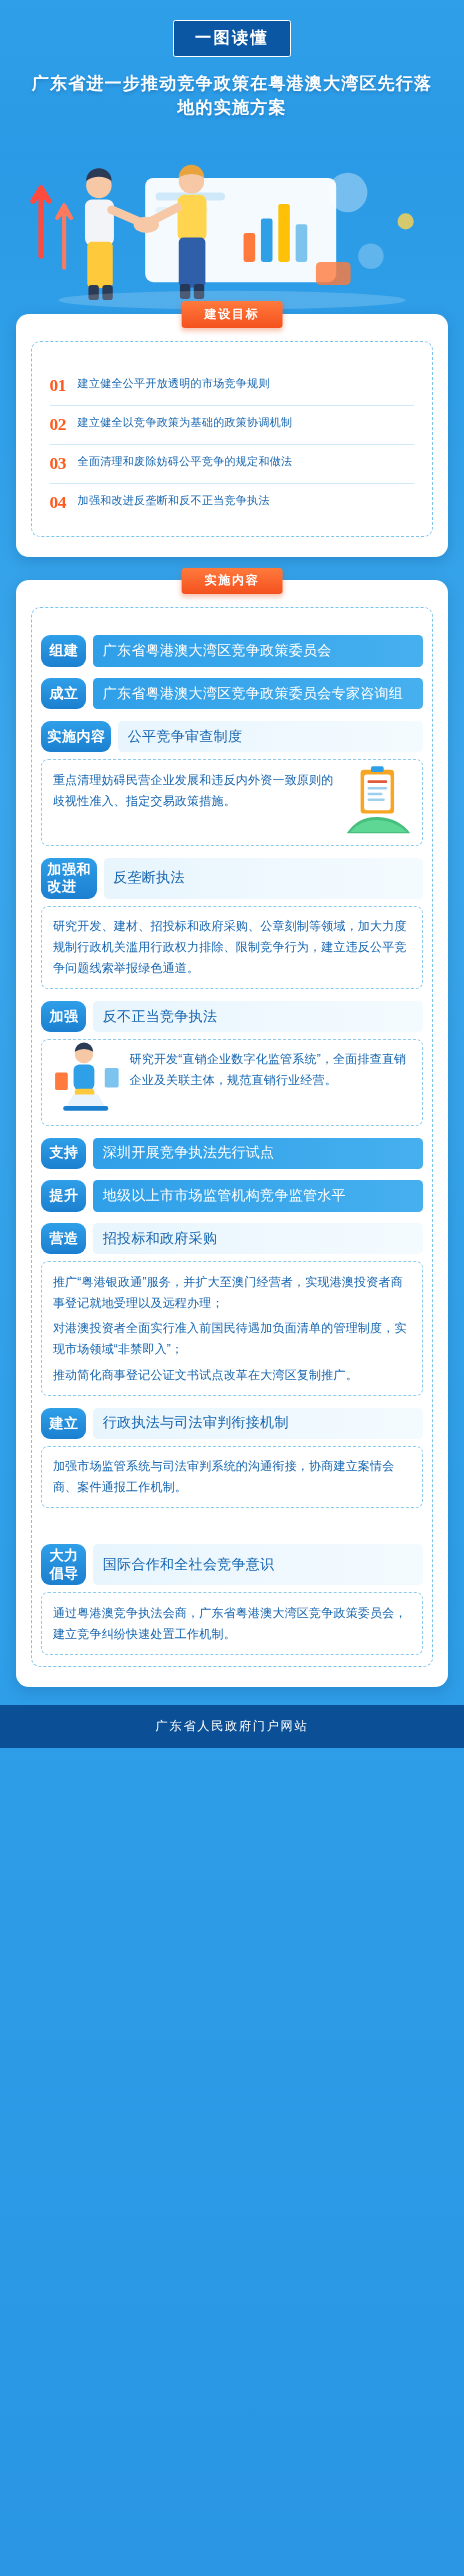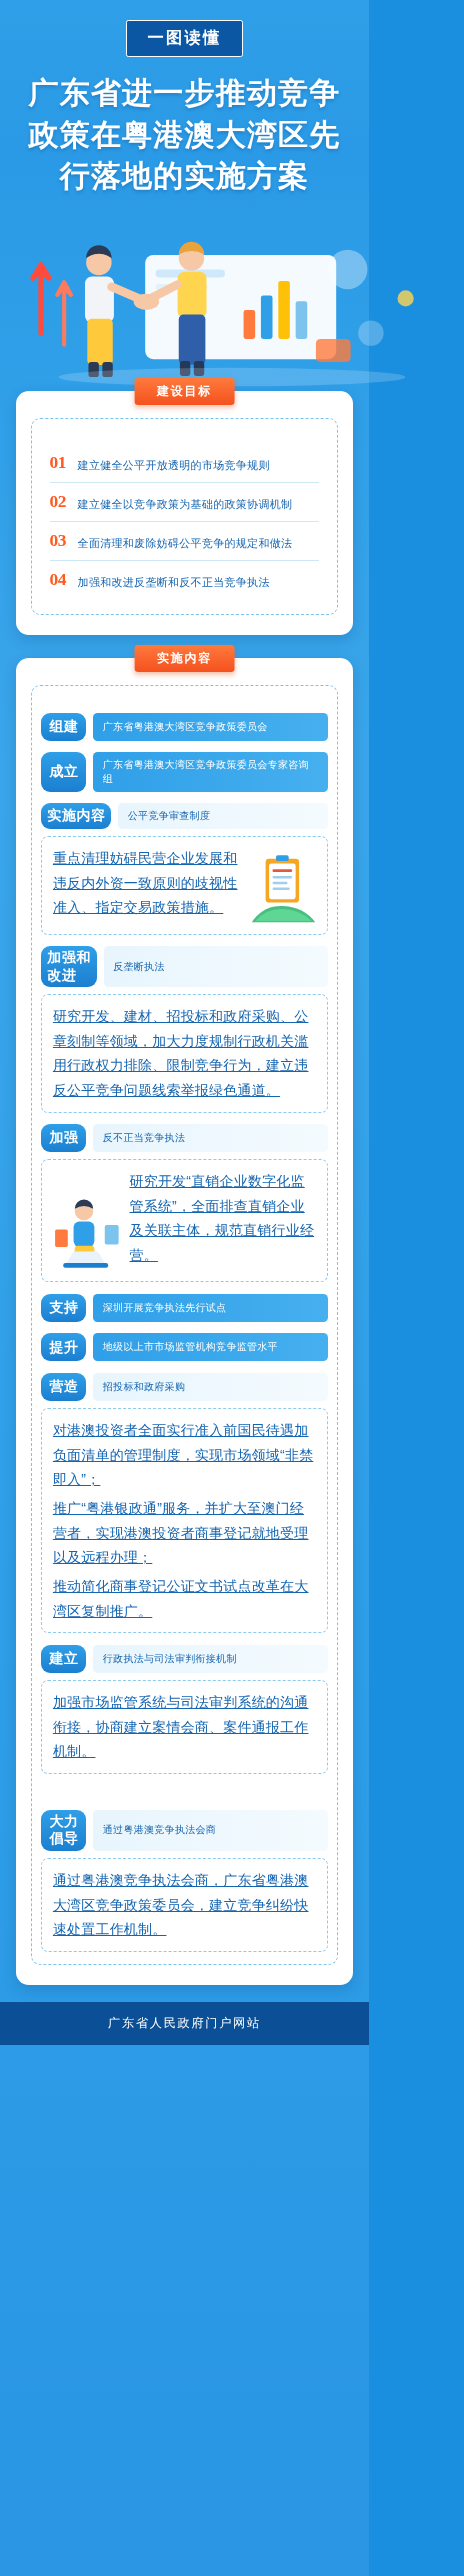--- a/index.html
+++ b/index.html
@@ -3,21 +3,21 @@
 <meta charset="utf-8">
 <style>
   * { box-sizing: border-box; margin: 0; padding: 0; }
   body {
     width: 464px;
     font-family: "Liberation Sans", sans-serif;
     background: #1a8fe0;
     color: #fff;
   }
   .page {
-    width: 369px;
+    width: 464px;
     min-height: 2576px;
     background: linear-gradient(180deg, #2f9fe8 0%, #2a9ae6 6%, #2f9fe8 14%, #3aa5ea 30%, #2f9fe8 60%, #2a96e4 100%);
     position: relative;
     padding-bottom: 0;
   }
 
   
   .header {
     padding: 20px 0 0 0;
     text-align: center;
@@ -29,21 +29,21 @@
     color: #ffffff;
     font-size: 16.2px;
     font-weight: bold;
     letter-spacing: 2.3px;
     padding: 6.4px 21px 7px;
     border-radius: 2.3px;
     border: 1.2px solid #ffffff;
   }
   .main-title {
     margin-top: 15px;
-    font-size: 30px;
+    font-size: 17px;
     font-weight: bold;
     line-height: 1.38;
     letter-spacing: 1.2px;
     color: #ffffff;
     text-shadow: 0 1.7px 3.5px rgba(0,40,90,0.25);
     padding: 0 23px;
   }
 
   
   .hero {
@@ -80,21 +80,21 @@
     letter-spacing: 1.7px;
     padding: 4.6px 23px 5.2px;
     border-radius: 3.5px;
     white-space: nowrap;
     box-shadow: 0 2.3px 5.8px rgba(230,80,20,0.35);
   }
 
   
   .goal-row {
     display: flex;
-    align-items: flex-end;
+    align-items: flex-start;
     padding: 8.7px 3.5px 8.7px 5.8px;
   }
   .goal-num {
     flex: 0 0 auto;
     width: 28px;
     height: 21px;
     font-size: 17.4px;
     font-weight: bold;
     color: #ff5a1f;
     font-family: "Liberation Serif", serif;
@@ -135,43 +135,42 @@
     align-items: center;
     justify-content: center;
   }
   .tag.tall { padding: 2.9px 5.8px; }
   .bar {
     flex: 1 1 auto;
     margin-left: 7px;
     background: linear-gradient(90deg, #e8f5fd 0%, #f4fbff 100%);
     border-radius: 4.6px;
     color: #1565b0;
-    font-size: 10px;
+    font-size: 14px;
     display: flex;
     align-items: center;
     padding: 5.8px 9.3px;
     letter-spacing: 0.3px;
     line-height: 1.4;
   }
   .bar.solid {
     background: linear-gradient(90deg, #2f9fe8 0%, #46b0ef 100%);
     color: #ffffff;
   }
   .detail {
     margin-top: 7px;
     border: 1.2px dashed #8ccbef;
     border-radius: 7px;
     padding: 9.3px 10.4px;
-    font-size: 14px;
+    font-size: 12px;
     color: #1565b0;
     line-height: 1.75;
     letter-spacing: 0.2px;
     position: relative;
     min-height: 35px;
-    text-decoration: underline;
   }
   .detail p { margin-bottom: 4.6px; }
   .detail p:last-child { margin-bottom: 0; }
   .detail.with-art { padding-right: 87px; min-height: 87px; }
   .detail .art {
     position: absolute;
     right: 5.8px;
     bottom: 5.8px;
     width: 75px;
     height: 75px;
@@ -363,41 +362,41 @@
           <div class="bar solid">地级以上市市场监管机构竞争监管水平</div>
         </div>
       </div>
 
       <div class="impl-item">
         <div class="impl-head">
           <div class="tag">营造</div>
           <div class="bar">招投标和政府采购</div>
         </div>
         <div class="detail">
+          <p>推广“粤港银政通”服务，并扩大至澳门经营者，实现港澳投资者商事登记就地受理以及远程办理；</p>
           <p>对港澳投资者全面实行准入前国民待遇加负面清单的管理制度，实现市场领域“非禁即入”；</p>
-          <p>推广“粤港银政通”服务，并扩大至澳门经营者，实现港澳投资者商事登记就地受理以及远程办理；</p>
           <p>推动简化商事登记公证文书试点改革在大湾区复制推广。</p>
         </div>
       </div>
 
       <div class="impl-item">
         <div class="impl-head">
           <div class="tag">建立</div>
           <div class="bar">行政执法与司法审判衔接机制</div>
         </div>
         <div class="detail">
           <p>加强市场监管系统与司法审判系统的沟通衔接，协商建立案情会商、案件通报工作机制。</p>
         </div>
       </div>
 
       <div class="impl-item" style="margin-bottom:0;margin-top:36px;">
         <div class="impl-head">
           <div class="tag tall" style="white-space:pre-line;">大力
 倡导</div>
-          <div class="bar">通过粤港澳竞争执法会商</div>
+          <div class="bar">国际合作和全社会竞争意识</div>
         </div>
         <div class="detail">
           <p>通过粤港澳竞争执法会商，广东省粤港澳大湾区竞争政策委员会，建立竞争纠纷快速处置工作机制。</p>
         </div>
       </div>
 
     </div>
   </div>
 
   <div class="footer">

